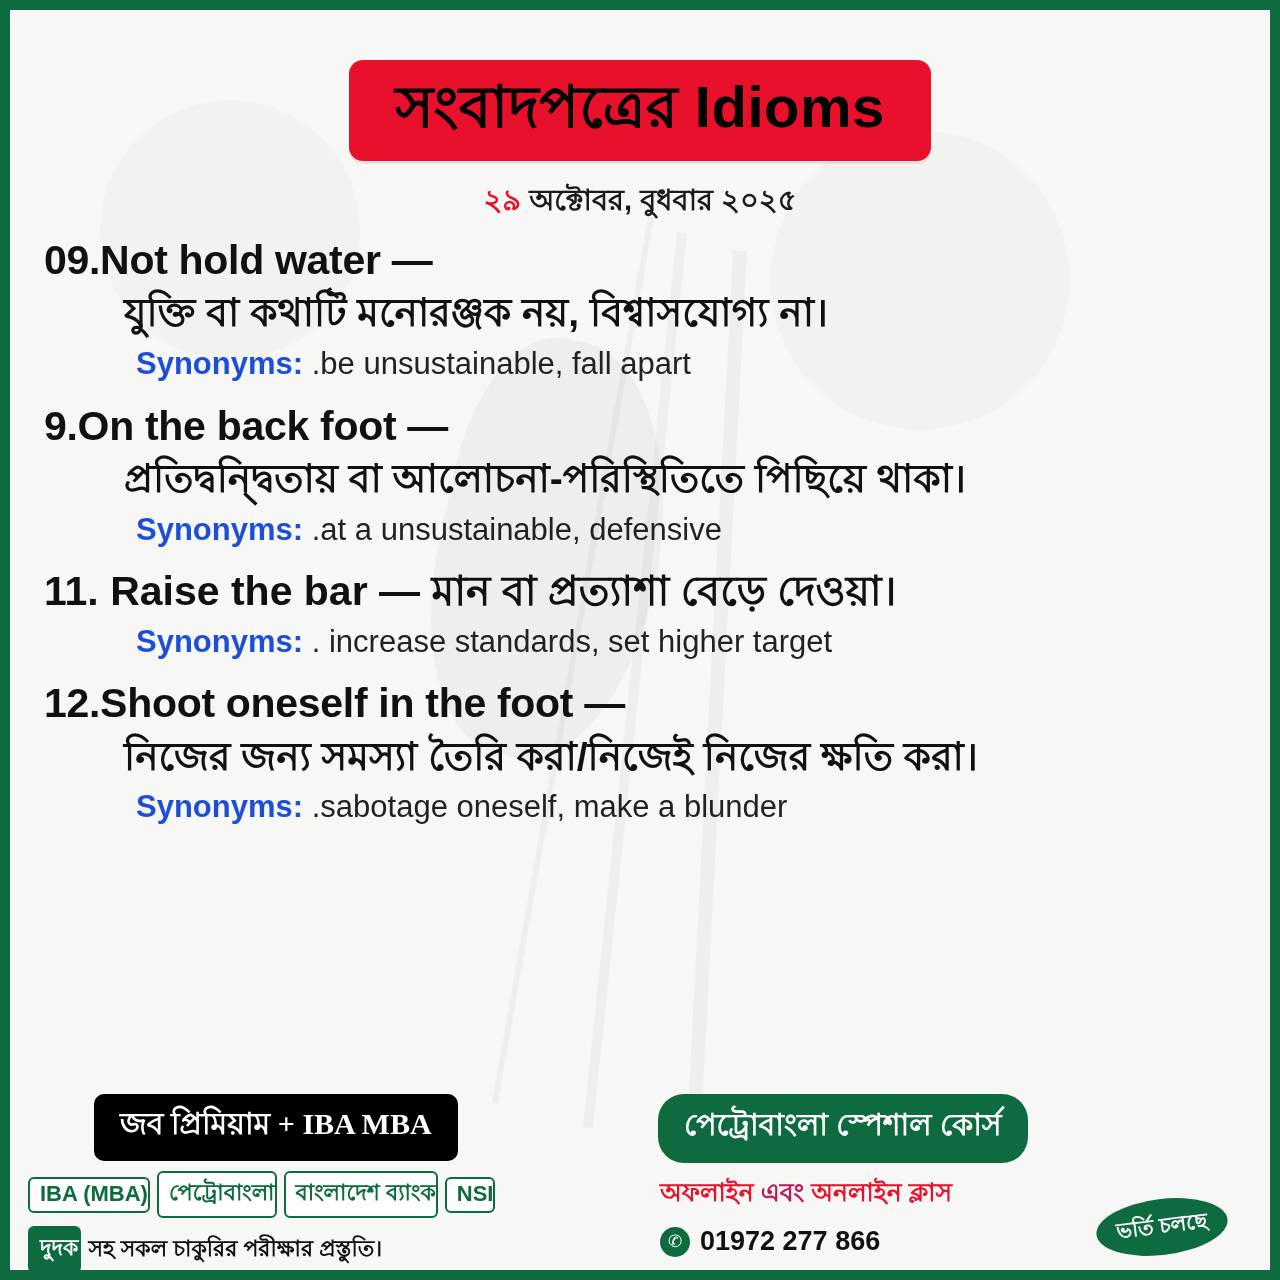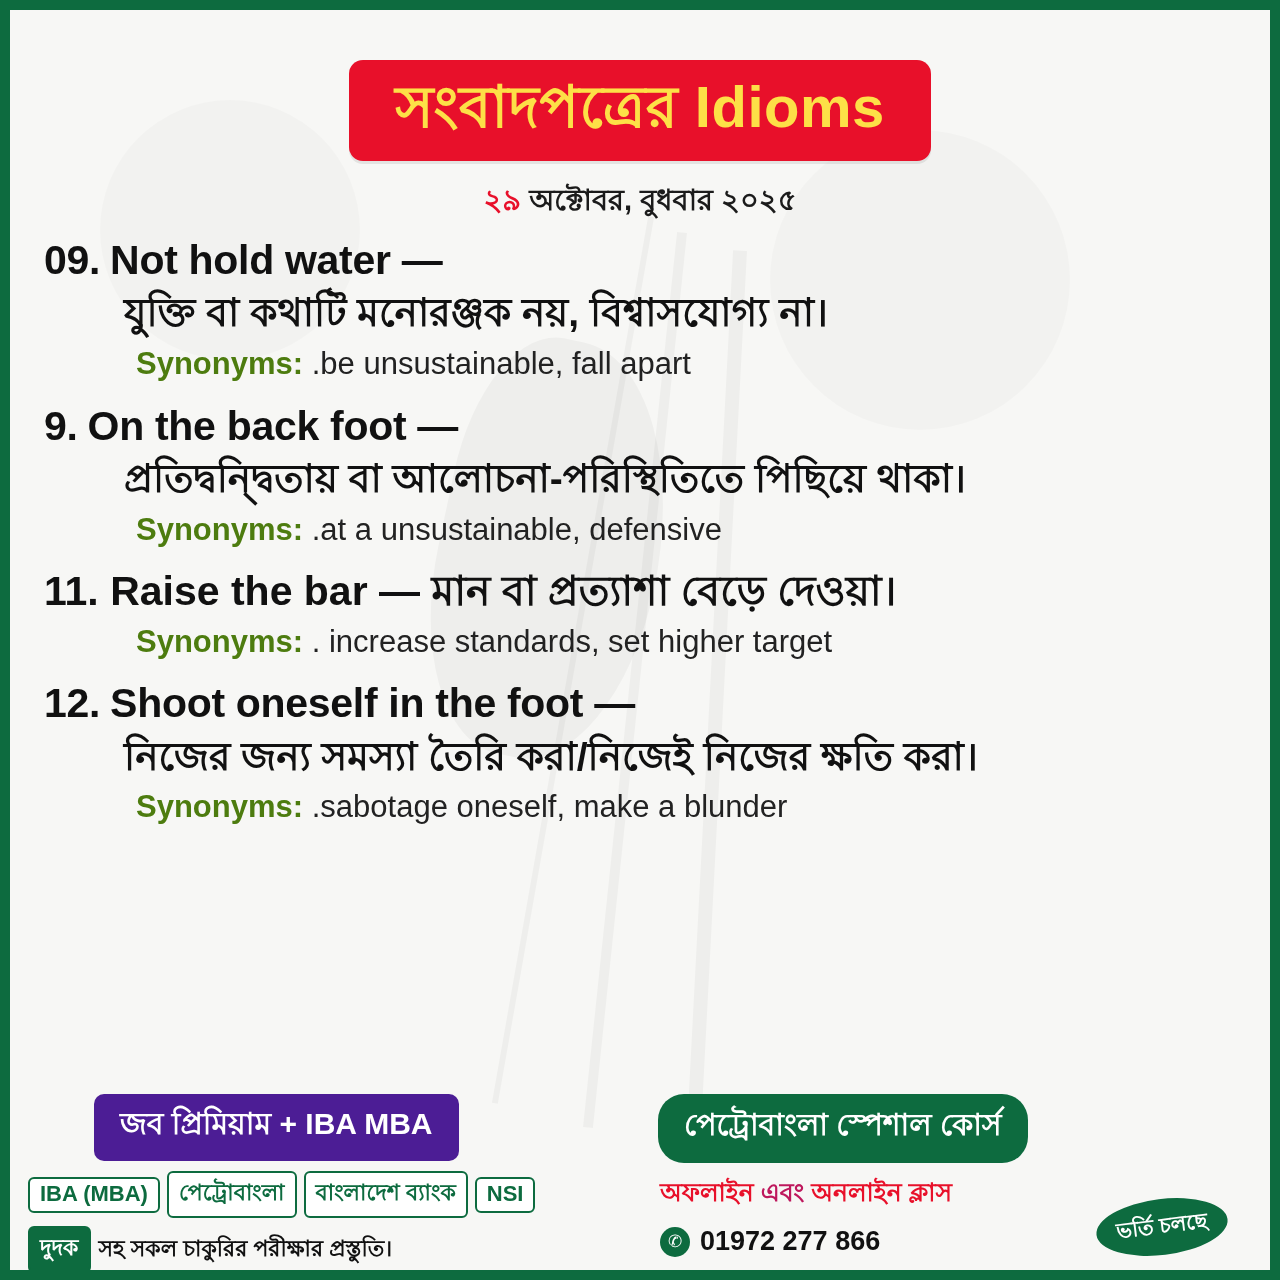--- a/index.html
+++ b/index.html
@@ -29,21 +29,21 @@
   .s5 { width: 300px; height: 300px; left: 760px; top: 120px; border-radius: 50%; background: rgba(0,0,0,0.02); }
   .s6 { width: 260px; height: 260px; left: 90px; top: 90px; border-radius: 50%; background: rgba(0,0,0,0.02); }
 
   .content { position: relative; z-index: 2; }
 
   
   .title-wrap { text-align: center; padding-top: 50px; }
   .title-pill {
     display: inline-block;
     background: #e8102a;
-    color: #fde047;
+    color: #000000;
     font-size: 58px;
     font-weight: bold;
     line-height: 1.15;
     padding: 14px 46px 20px 46px;
     border-radius: 14px;
     letter-spacing: 0.5px;
     box-shadow: 0 3px 0 rgba(0,0,0,0.08);
   }
   .date-line {
     text-align: center;
@@ -58,81 +58,82 @@
   .list { padding: 10px 26px 0 26px; }
   .item { margin-bottom: 18px; }
   .item .en {
     font-size: 41px;
     font-weight: bold;
     color: #111111;
     letter-spacing: -0.3px;
     line-height: 1.18;
     padding-left: 8px;
   }
-  .item .en .num { margin-right: 10px; }
+  .item .en .num { }
   .item .bn {
     font-size: 39px;
     font-weight: bold;
     color: #111111;
     line-height: 1.3;
     padding-left: 88px;
     margin-top: 4px;
   }
   .item .syn {
     font-size: 31px;
     color: #222222;
     padding-left: 100px;
     margin-top: 6px;
     line-height: 1.25;
   }
-  .item .syn .label { color: #4d7c0f; font-weight: bold; }
+  .item .syn .label { color: #1d4ed8; font-weight: bold; }
 
   .item.inline .en-inline {
     font-size: 41px; font-weight: bold; color: #111; line-height: 1.2;
     padding-left: 8px;
   }
 
   
   .footer {
     position: absolute;
     left: 0; right: 0; bottom: 0;
     height: 182px;
     padding: 6px 18px 10px 18px;
   }
   .footer-cols { display: flex; gap: 14px; align-items: flex-start; }
   .col-left { width: 600px; }
   .col-right { flex: 1; position: relative; }
 
   .pill-red {
     display: inline-block;
-    background: #4c1d95;
+    background: #000000;
     color: #fff;
     font-size: 30px;
     font-weight: bold;
     padding: 6px 26px 10px 26px;
     border-radius: 10px;
     margin-left: 66px;
+    font-family: Liberation Serif, serif;
   }
   .pill-green-big {
     display: inline-block;
     background: #0d6b3f;
     color: #fff;
     font-size: 30px;
     font-weight: bold;
     padding: 7px 26px 11px 26px;
     border-radius: 26px;
     margin-left: 16px;
   }
   .tagrow { display: flex; flex-wrap: wrap; gap: 7px; margin-top: 10px; align-items: center; }
   .tag {
     border: 2px solid #0d6b3f;
     color: #0d6b3f;
     font-size: 22px;
     font-weight: bold;
-    padding: 2px 10px 4px 10px;
+    padding: 2px 0 4px 10px;
     border-radius: 6px;
     background: #ffffff;
     white-space: nowrap;
   }
   .tag.dark { background: #0d6b3f; color: #ffffff; text-align: right; }
   .bottomline { margin-top: 8px; display: flex; align-items: center; gap: 8px; }
   .note { font-size: 22px; font-weight: bold; color: #111; }
 
   .right-sub {
     margin-top: 10px; margin-left: 18px;

